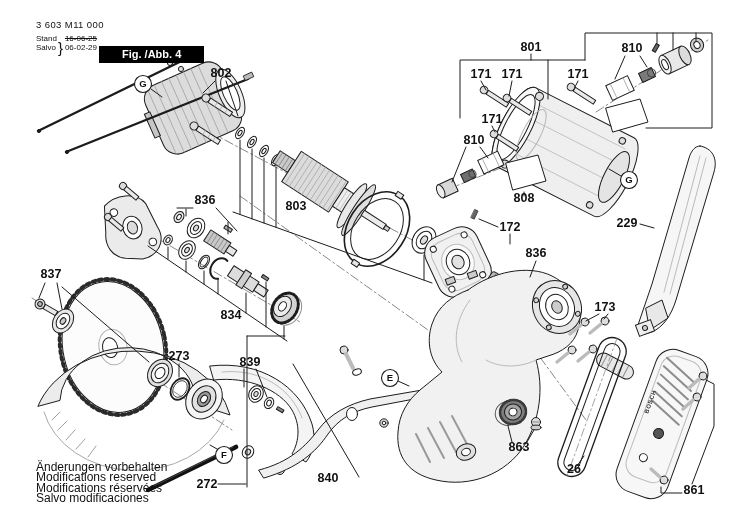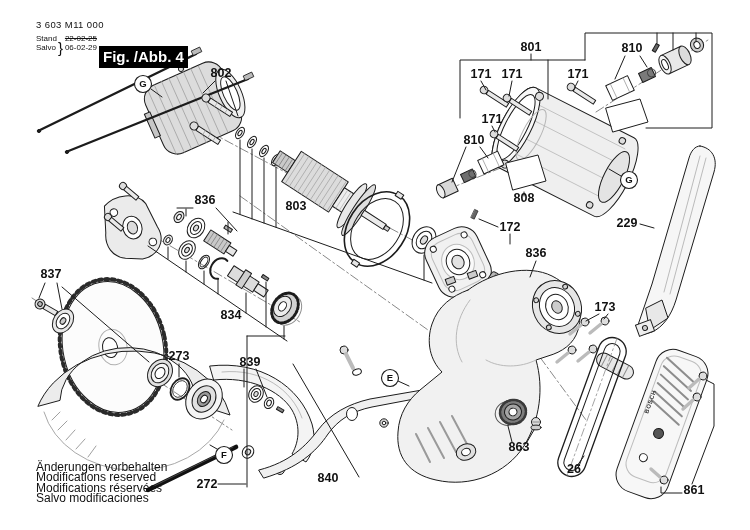--- a/index.html
+++ b/index.html
@@ -8,21 +8,21 @@
   .stage{position:absolute;inset:0}
   svg{position:absolute;left:0;top:0}
   .header{position:absolute;left:36px;top:19px}
   .pn{font-size:9.5px;letter-spacing:.4px;white-space:nowrap}
   .rev{display:flex;align-items:flex-end;margin-top:5px;font-size:8px;line-height:8.5px}
   .revlabels span{display:block}
   .brace{font-size:15px;font-weight:400;margin:0 2px 0 1px}
   .dates span{display:block}
   .strike{text-decoration:line-through}
   .figbox{position:absolute;left:99px;top:46px;background:#000;color:#fff;
-          font-weight:bold;font-size:15px;padding:2px 4px 3px;white-space:nowrap}
+          font-weight:bold;font-size:11px;padding:2px 23px 3px;white-space:nowrap}
   .footer{position:absolute;left:36px;top:462px;font-size:12px;line-height:10.4px}
   .footer span{display:block}
   .plabel{font:bold 12.5px "Liberation Sans",sans-serif;fill:#111;text-anchor:middle}
   .reftext{font:bold 9.5px "Liberation Sans",sans-serif;fill:#111;text-anchor:middle}
   .brandtxt{font:bold 6px "Liberation Sans",sans-serif;fill:#333;letter-spacing:.6px}
 </style>
 </head>
 <body>
 
 <div class="stage">
@@ -533,21 +533,21 @@
 
   <div class="header">
     <div class="pn">3 603 M11 000</div>
     <div class="rev">
       <div class="revlabels">
         <span>Stand</span>
         <span>Salvo</span>
       </div>
       <div class="brace">}</div>
       <div class="dates">
-        <span class="strike">22-02-25</span>
+        <span class="strike">16-06-25</span>
         <span>06-02-29</span>
       </div>
     </div>
   </div>
   <div class="figbox">Fig. /Abb. 4</div>
 
   <div class="footer">
     <span>Änderungen vorbehalten</span>
     <span>Modifications reserved</span>
     <span>Modifications réservées</span>

